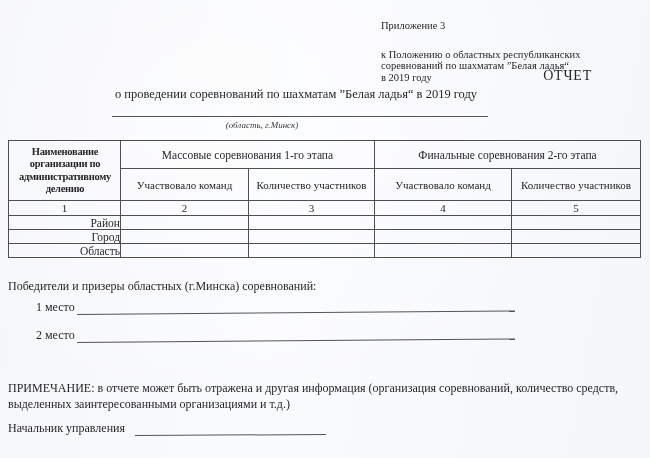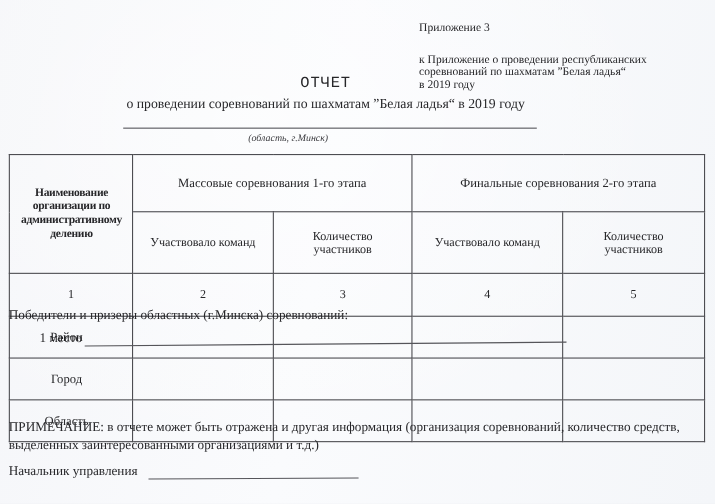--- a/index.html
+++ b/index.html
@@ -18,21 +18,21 @@
       linear-gradient(100deg, #f5f6f9 0%, #fafbfd 45%, #f4f6f9 100%);
   }
 
   
   .appendix { position: absolute; left: 381px; top: 8px; font-size: 10.5px; line-height: 11.5px; }
   .appendix-number { margin-bottom: 17px; margin-top: 12px; }
 
   
   .title {
     position: absolute; top: 68px; left: 0; width: 592px;
-    text-align: center; font-size: 14px; letter-spacing: 0.8px; font-family: Liberation Mono, monospace;
+    text-align: right; font-size: 14px; letter-spacing: 0.8px;
   }
   .subtitle {
     position: absolute; top: 87px; left: 0; width: 592px;
     text-align: center; font-size: 12.5px;
   }
   .title-underline {
     position: absolute; top: 116px; left: 112px; width: 376px;
     border-top: 1.5px solid #55555a;
   }
   .region-note {
@@ -41,32 +41,32 @@
   }
 
   
   table.report-table {
     position: absolute; left: 8px; top: 140px;
     width: 632px; border-collapse: collapse; table-layout: fixed;
   }
   .report-table td {
     border: 1px solid #4d4d52;
     font-size: 11.5px; text-align: center; vertical-align: middle;
-    padding: 12px;
+    padding: 0;
   }
   .r-group td { height: 27px; }
   .r-sub td   { height: 31px; font-size: 11px; }
   .r-num td   { height: 14px; font-size: 11px; }
   .r-data td  { height: 13px; }
   td.c-org {
     text-align: center; vertical-align: middle;
     padding: 1px 2px 1px 3px;
     font-size: 10.5px; line-height: 12.5px; letter-spacing: -0.3px; font-weight: bold;
   }
-  td.c-label { text-align: center; padding-left: 4px; font-size: 11.5px; }
+  td.c-label { text-align: right; padding-left: 4px; font-size: 11.5px; }
 
   
   .winners-heading { position: absolute; left: 8px; top: 279px; font-size: 12px; }
   .place-row {
     position: absolute; left: 36px; width: 479px;
     display: flex; align-items: flex-end; font-size: 12px;
   }
   .place-1 { top: 300px; }
   .place-2 { top: 328px; }
   .place-3 { top: 356px; }
@@ -91,21 +91,21 @@
     transform: rotate(-0.3deg); transform-origin: left bottom;
   }
 </style>
 </head>
 <body>
 
 <div class="page">
 
   <div class="appendix">
     <div class="appendix-number">Приложение 3</div>
-    <div>к Приложение о проведении республиканских</div>
+    <div>к Положению о областных республиканских</div>
     <div>соревнований по шахматам ”Белая ладья“</div>
     <div>в  2019 году</div>
   </div>
 
   <div class="title">ОТЧЕТ</div>
   <div class="subtitle">о проведении соревнований по шахматам ”Белая ладья“ в 2019 году</div>
   <div class="title-underline"></div>
   <div class="region-note">(область, г.Минск)</div>
 
   <table class="report-table">
@@ -158,20 +158,24 @@
       </tr>
     </tbody>
   </table>
 
   <div class="winners-heading">Победители и призеры областных (г.Минска) соревнований:</div>
 
   <div class="place-row place-1">
     <span>1 место</span>
     <span class="place-line"></span>
   </div>
+  <div class="place-row place-2">
+    <span>2 место</span>
+    <span class="place-line"></span>
+  </div>
 
   <div class="note">ПРИМЕЧАНИЕ: в отчете может быть отражена и другая информация (организация соревнований, количество средств, выделенных заинтересованными организациями и т.д.)</div>
 
   <div class="signature-row">
     <span>Начальник управления</span>
     <span class="signature-line"></span>
   </div>
 
 </div>
 

